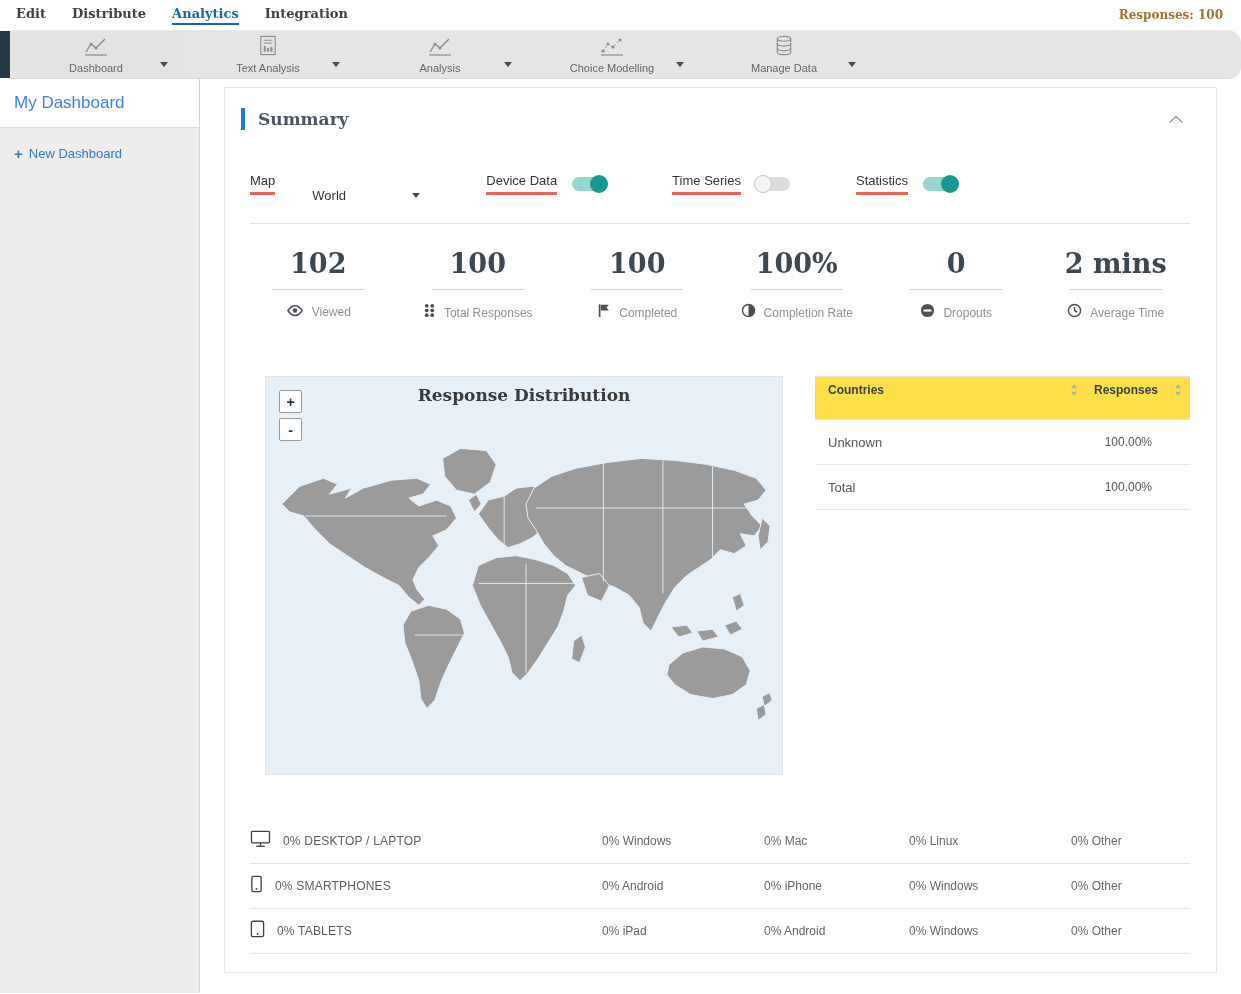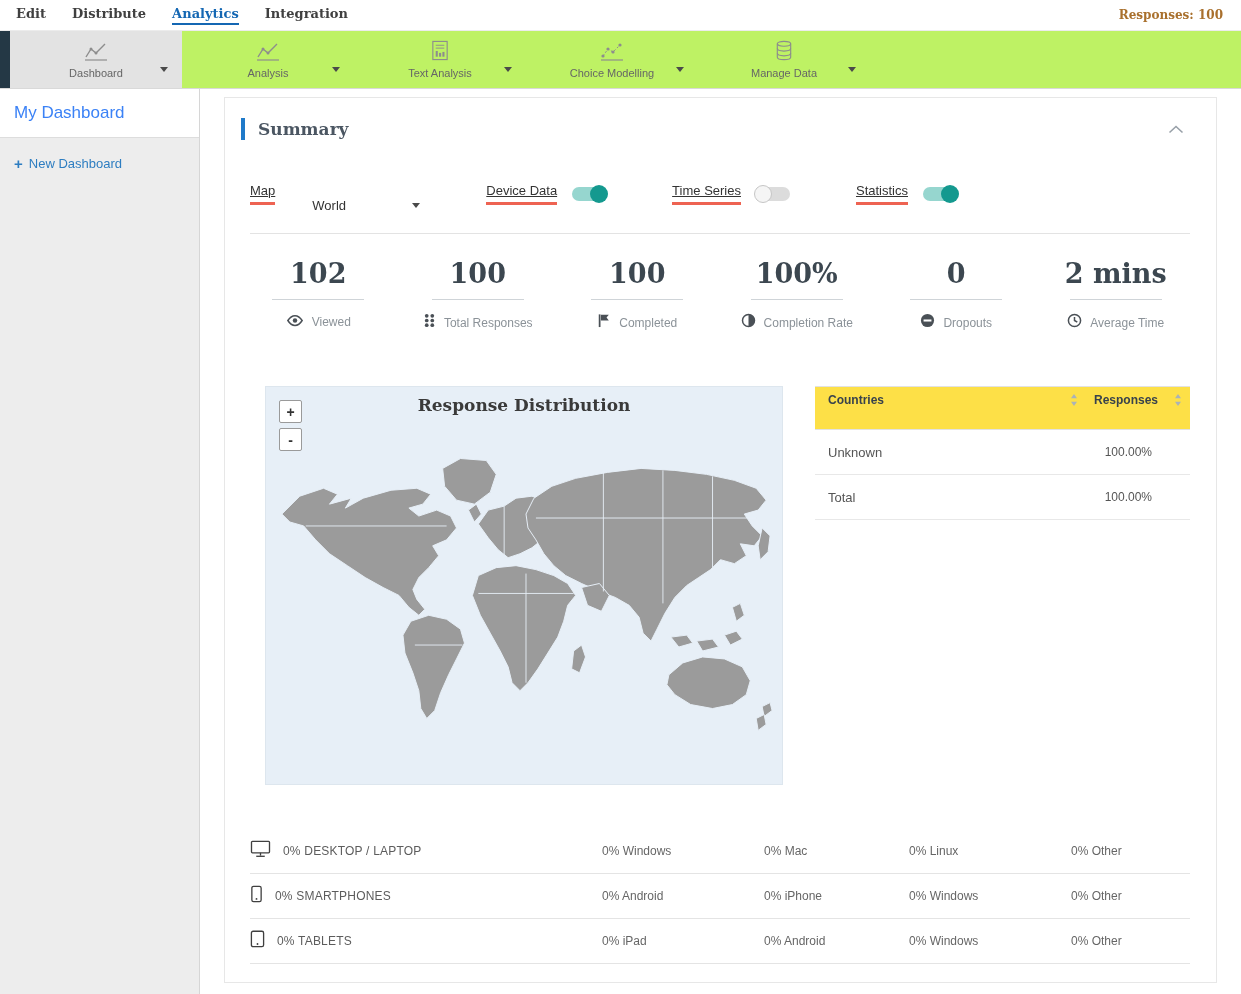--- a/index.html
+++ b/index.html
@@ -12,21 +12,21 @@
   .slab { font-family:"DejaVu Serif", serif; }
 
   
   .topnav { height:30px; display:flex; align-items:center; justify-content:space-between; padding:0 18px 0 16px; background:#fff; }
   .nav-left { display:flex; gap:26px; align-items:center; }
   .nav-link { font-family:"DejaVu Serif", serif; font-weight:bold; font-size:13px; color:#404040; text-decoration:none; cursor:pointer; padding-bottom:2px; border-bottom:2px solid transparent; }
   .nav-link.active { color:#1467b3; border-bottom-color:#1467b3; }
   .responses { font-family:"DejaVu Serif", serif; font-weight:bold; font-size:12px; color:#a9702d; }
 
   
-  .toolbar { height:59px; background:#bef264; border-top:1px solid #ececec; border-bottom:1px solid #d9d9d9; display:flex; position:relative; padding-left:10px; }
+  .toolbar { height:49px; background:#e5e5e5; border-top:1px solid #ececec; border-bottom:1px solid #d9d9d9; display:flex; position:relative; padding-left:10px;border-radius:13px; }
   .toolbar-accent { position:absolute; left:0; top:0; width:10px; height:100%; background:#243845; }
   .tb-item { width:172px; height:100%; position:relative; display:flex; align-items:center; justify-content:center; cursor:pointer; }
   .tb-item.active { background:#e3e3e3; }
   .tb-inner { display:flex; flex-direction:column; align-items:center; color:#8d8d8d; }
   .tb-label { font-size:11px; color:#666; margin-top:2px; }
   .tb-caret { position:absolute; right:14px; top:50%; margin-top:-2px; }
   .caret-down { display:inline-block; width:0; height:0; border-left:4px solid transparent; border-right:4px solid transparent; border-top:5px solid #4a4a4a; }
 
   
   .content { display:flex; height:914px; }
@@ -41,21 +41,21 @@
   
   .summary-header { display:flex; align-items:center; justify-content:space-between; }
   .summary-title-wrap { display:flex; align-items:center; }
   .accent-bar { width:4px; height:22px; background:#1f7ac9; margin-right:13px; }
   .summary-title { font-family:"DejaVu Serif", serif; font-weight:bold; font-size:17px; color:#4b5662; }
   .collapse-btn { cursor:pointer; padding:4px; margin-right:2px; }
 
   
   .controls-row { display:flex; align-items:center; margin:32px 0 0 9px; gap:66px; }
   .ctrl-group { display:flex; align-items:center; gap:15px; }
-  .hl-label { font-size:13px; color:#333; border-bottom:3px solid #ee6352; padding-bottom:4px;text-decoration:underline; }
+  .hl-label { font-size:13px; color:#333; border-bottom:3px solid #ee6352; padding-bottom:4px; }
   .dropdown { display:flex; align-items:center; justify-content:space-between; width:108px; cursor:pointer; margin-left:22px;margin-top:24px; }
   .dropdown-value { font-size:13px; color:#333; }
   .toggle { position:relative; width:34px; height:14px; border-radius:7px; cursor:pointer; display:inline-block; }
   .toggle .knob { position:absolute; top:-2px; width:18px; height:18px; border-radius:50%; }
   .toggle.on { background:#96d6cf; }
   .toggle.on .knob { right:-2px; background:#14998f; }
   .toggle.off { background:#dcdcdc; }
   .toggle.off .knob { left:-2px; background:#f5f5f5; border:1px solid #c6c6c6; }
 
   .divider { border-bottom:1px solid #e3e3e3; margin:20px 0 0 9px; }
@@ -112,52 +112,52 @@
     <div class="tb-inner">
       <span>
         <svg width="24" height="20" viewBox="0 0 24 20">
             <polyline points="2,16 7,8 12,12 21,3" fill="none" stroke="#8d8d8d" stroke-width="1.4"></polyline>
             <circle cx="7" cy="8" r="1.5" fill="#8d8d8d"></circle>
             <circle cx="12" cy="12" r="1.5" fill="#8d8d8d"></circle>
             <line x1="1" y1="19" x2="23" y2="19" stroke="#8d8d8d" stroke-width="1.2"></line>
           </svg>
       </span>
       <span class="tb-label">Dashboard</span>
-    </div>
-    <span class="tb-caret"><span class="caret-down"></span></span>
-  </div>
-
-  <div class="tb-item">
-    <div class="tb-inner">
-      <span>
-        <svg width="24" height="20" viewBox="0 0 24 20">
-            <polyline points="2,16 7,8 12,12 21,3" fill="none" stroke="#8d8d8d" stroke-width="1.4"></polyline>
-            <circle cx="7" cy="8" r="1.5" fill="#8d8d8d"></circle>
-            <circle cx="12" cy="12" r="1.5" fill="#8d8d8d"></circle>
-            <line x1="1" y1="19" x2="23" y2="19" stroke="#8d8d8d" stroke-width="1.2"></line>
-          </svg>
-      </span>
-      <span class="tb-label">Analysis</span>
     </div>
     <span class="tb-caret"><span class="caret-down"></span></span>
   </div>
 
   <div class="tb-item">
     <div class="tb-inner">
       <span>
         <svg width="20" height="21" viewBox="0 0 20 22">
             <rect x="2.5" y="1.5" width="15" height="19" fill="none" stroke="#8d8d8d" stroke-width="1.2"></rect>
             <line x1="5.5" y1="5.5" x2="14.5" y2="5.5" stroke="#8d8d8d"></line>
             <line x1="5.5" y1="8.5" x2="14.5" y2="8.5" stroke="#8d8d8d"></line>
             <rect x="5.5" y="11.5" width="2.2" height="6" fill="#8d8d8d"></rect>
             <rect x="9" y="13.5" width="2.2" height="4" fill="#8d8d8d"></rect>
             <rect x="12.5" y="12.5" width="2.2" height="5" fill="#8d8d8d"></rect>
           </svg>
       </span>
       <span class="tb-label">Text Analysis</span>
+    </div>
+    <span class="tb-caret"><span class="caret-down"></span></span>
+  </div>
+
+  <div class="tb-item">
+    <div class="tb-inner">
+      <span>
+        <svg width="24" height="20" viewBox="0 0 24 20">
+            <polyline points="2,16 7,8 12,12 21,3" fill="none" stroke="#8d8d8d" stroke-width="1.4"></polyline>
+            <circle cx="7" cy="8" r="1.5" fill="#8d8d8d"></circle>
+            <circle cx="12" cy="12" r="1.5" fill="#8d8d8d"></circle>
+            <line x1="1" y1="19" x2="23" y2="19" stroke="#8d8d8d" stroke-width="1.2"></line>
+          </svg>
+      </span>
+      <span class="tb-label">Analysis</span>
     </div>
     <span class="tb-caret"><span class="caret-down"></span></span>
   </div>
 
   <div class="tb-item">
     <div class="tb-inner">
       <span>
         <svg width="24" height="20" viewBox="0 0 24 20">
             <line x1="1" y1="19" x2="23" y2="19" stroke="#8d8d8d" stroke-width="1.2"></line>
             <polyline points="3,15 8,8 13,11 20,4" fill="none" stroke="#8d8d8d" stroke-width="1" stroke-dasharray="2,2"></polyline>

